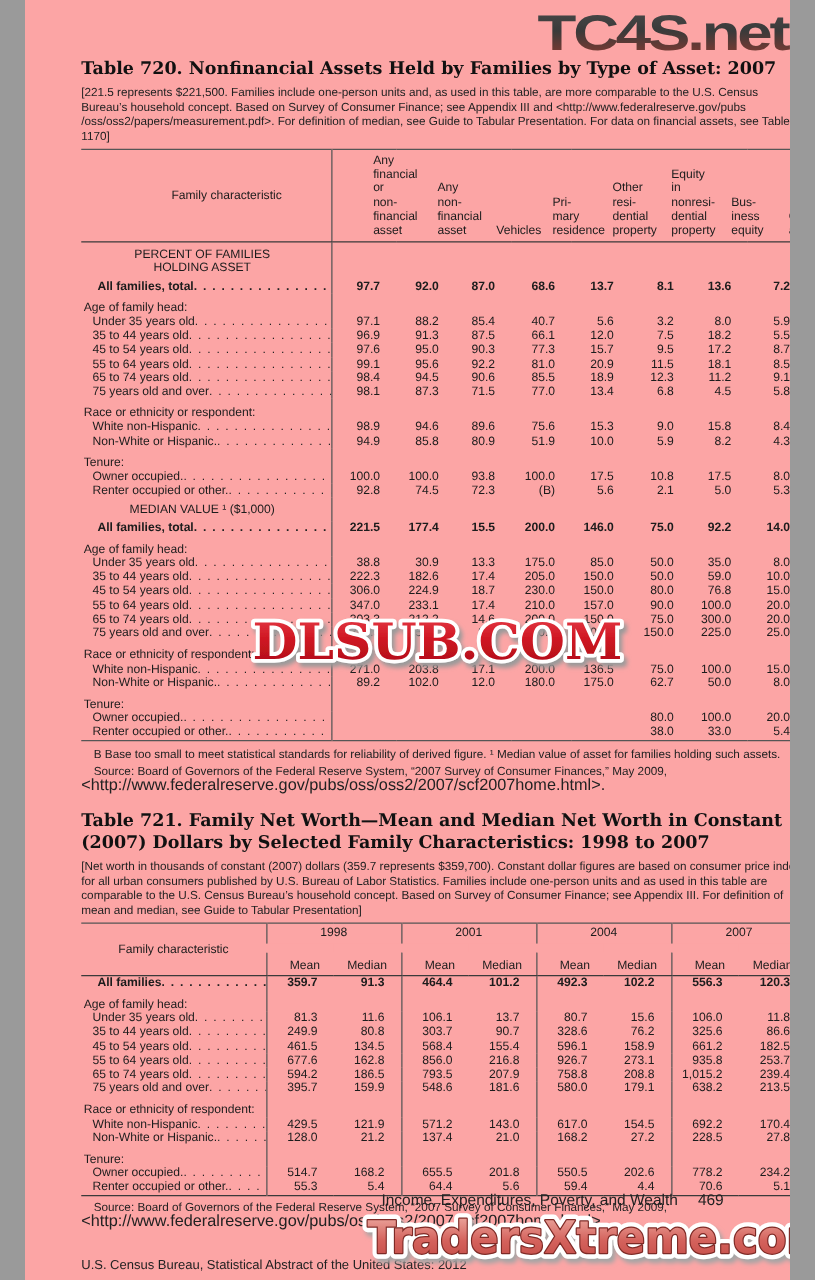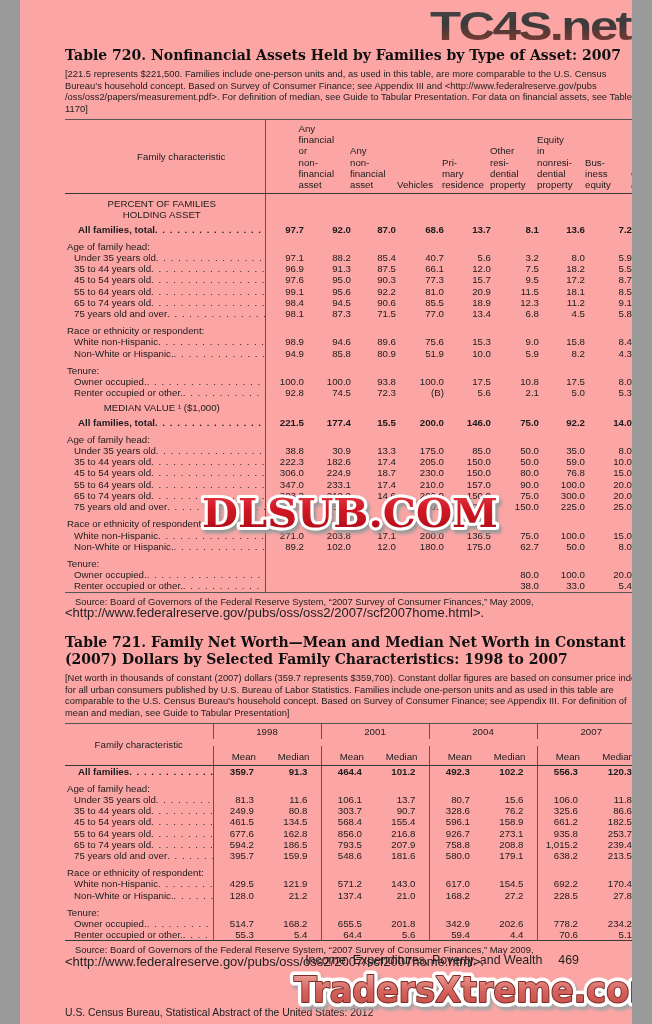--- a/index.html
+++ b/index.html
@@ -562,20 +562,21 @@
             <td class="num"></td>
             <td class="num"></td>
             <td class="num"></td>
             <td class="num">38.0</td>
             <td class="num">33.0</td>
             <td class="num">5.4</td>
           </tr>
         </tbody>
     </table>
 
+    <p class="footnote" id="fn720">B Base too small to meet statistical standards for reliability of derived figure.  ¹ Median value of asset for families holding such assets.</p>
     <p class="source">Source: Board of Governors of the Federal Reserve System, “2007 Survey of Consumer Finances,” May 2009,</p>
     <p class="source-url">&lt;http://www.federalreserve.gov/pubs/oss/oss2/2007/scf2007home.html&gt;.</p>
 
     <h1 class="tbl-title" id="title721">Table 721. Family Net Worth—Mean and Median Net Worth in Constant (2007) Dollars by Selected Family Characteristics: 1998 to 2007</h1>
     <p class="note">[Net worth in thousands of constant (2007) dollars (359.7 represents $359,700). Constant dollar figures are based on consumer price index for all urban consumers published by U.S. Bureau of Labor Statistics. Families include one-person units and as used in this table are comparable to the U.S. Census Bureau’s household concept. Based on Survey of Consumer Finance; see Appendix III. For definition of mean and median, see Guide to Tabular Presentation]</p>
 
     <table id="t721">
       <colgroup>
         <col style="width:148px">
           <col style="width:54px">
@@ -788,21 +789,21 @@
             <td class="stub">
               <div class="lab">
                 <span class="txt">Owner occupied.</span>
                 <span class="dots"></span>
               </div>
             </td>
             <td class="num">514.7</td>
             <td class="num divider">168.2</td>
             <td class="num">655.5</td>
             <td class="num divider">201.8</td>
-            <td class="num">342.9</td>
+            <td class="num">550.5</td>
             <td class="num divider">202.6</td>
             <td class="num">778.2</td>
             <td class="num">234.2</td>
           </tr>
           <tr>
             <td class="stub">
               <div class="lab">
                 <span class="txt">Renter occupied or other.</span>
                 <span class="dots"></span>
               </div>

